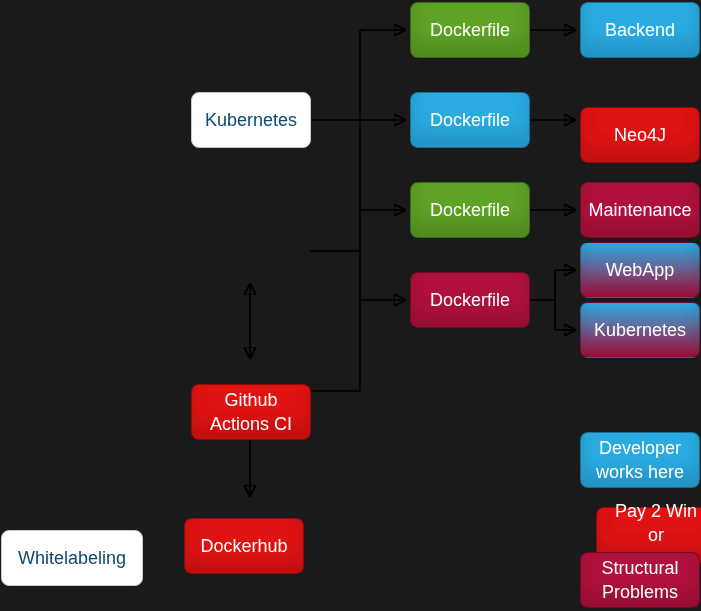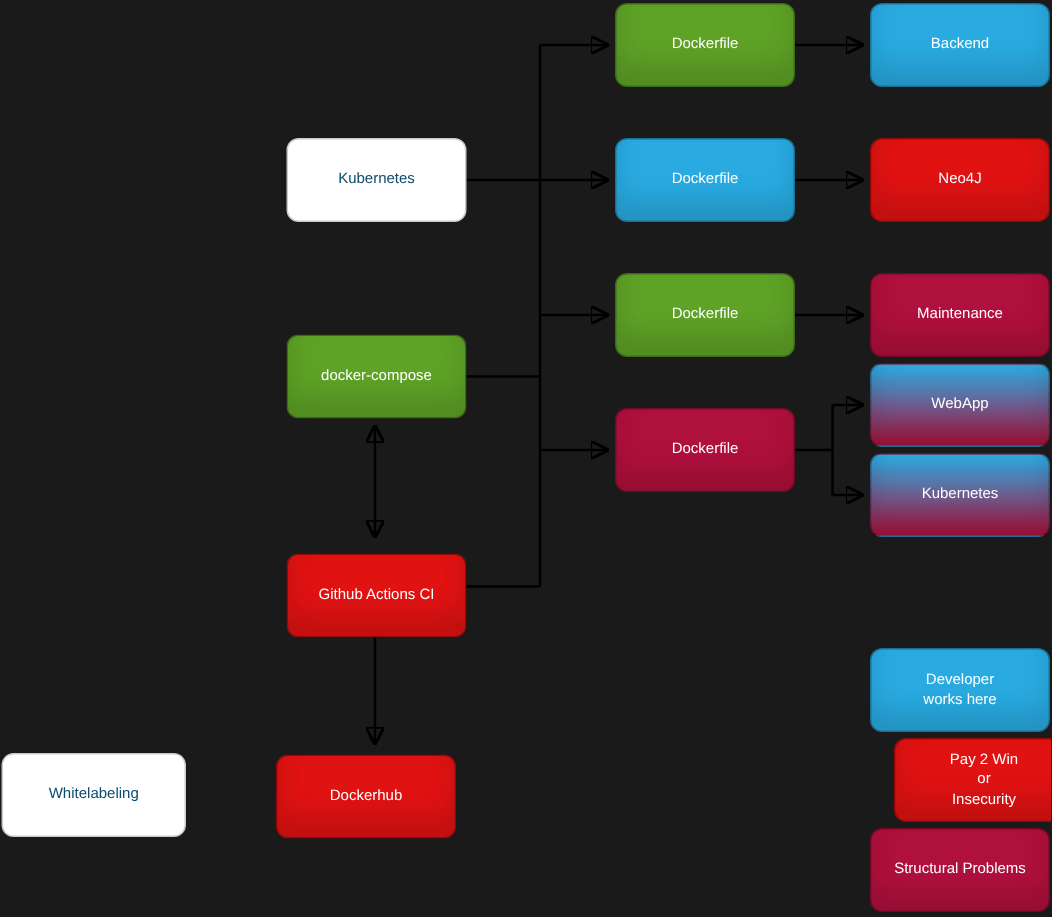--- a/index.html
+++ b/index.html
@@ -35,35 +35,35 @@
     z-index: 2;
     width: 120px;
     height: 56px;
     border-radius: 8px;
     box-sizing: border-box;
     display: flex;
     align-items: center;
     justify-content: center;
     text-align: center;
     padding: 4px 6px;
-    font-size: 10px;
+    font-size: 18px;
     line-height: 1.35;
     color: #ffffff;
     white-space: pre-line;
     box-shadow: inset 0 -14px 18px rgba(0,0,0,0.14);
   }
   .node--white {
     background: #ffffff;
     color: #0c4a6e;
     border: 1px solid #c9c9c9;
     box-shadow: none;
   }
   .node--green   { background: var(--green, #5ea226);   border: 1px solid rgba(0,0,0,0.35); }
   .node--blue    { background: var(--blue, #29abe2);    border: 1px solid rgba(0,0,0,0.35); }
-  .node--red     { background: var(--red, #e01212);     border: 1px solid rgba(0,0,0,0.35); }
+  .node--red     { background: var(--red, #e01212);     border: 1px solid rgba(0,0,0,0.35); margin-top: 15px; }
   .node--crimson { background: var(--crimson, #b0103c); border: 1px solid rgba(0,0,0,0.35); }
   .node--gradient {
     background: linear-gradient(180deg, var(--blue, #29abe2) 0%, var(--crimson, #b0103c) 100%);
     border: 1px solid rgba(0,0,0,0.35);
   }
 </style>
 </head>
 <body>
 
 <div class="canvas">
@@ -89,27 +89,26 @@
       <path d="M530 300 H555 M555 270 V330"></path>
       <path d="M555 270 H574" marker-end="url(#arr)"></path>
       <path d="M555 330 H574" marker-end="url(#arr)"></path>
       <path d="M250 285 V357" marker-start="url(#arr)" marker-end="url(#arr)"></path>
       <path d="M250 421 V495" marker-end="url(#arr)"></path>
     </g>
   </svg>
 
   <div class="node node--white" style="left:191px;top:92px">Kubernetes</div>
 
-  <div class="node node--green" style="left:191px;top:223px">docker-compose</div>
 
   <div class="node node--red" style="left:191px;top:369px">Github Actions CI</div>
 
   <div class="node node--red" style="left:184px;top:503px">Dockerhub</div>
 
-  <div class="node node--white" style="left:1px;top:502px;width:123px">Whitelabeling</div>
+  <div class="node node--white" style="left:1px;top:530px;width:142px">Whitelabeling</div>
 
   <div class="node node--green" style="left:410px;top:2px">Dockerfile</div>
 
   <div class="node node--blue" style="left:410px;top:92px">Dockerfile</div>
 
   <div class="node node--green" style="left:410px;top:182px">Dockerfile</div>
 
   <div class="node node--crimson" style="left:410px;top:272px">Dockerfile</div>
 
   <div class="node node--blue" style="left:580px;top:2px">Backend</div>

